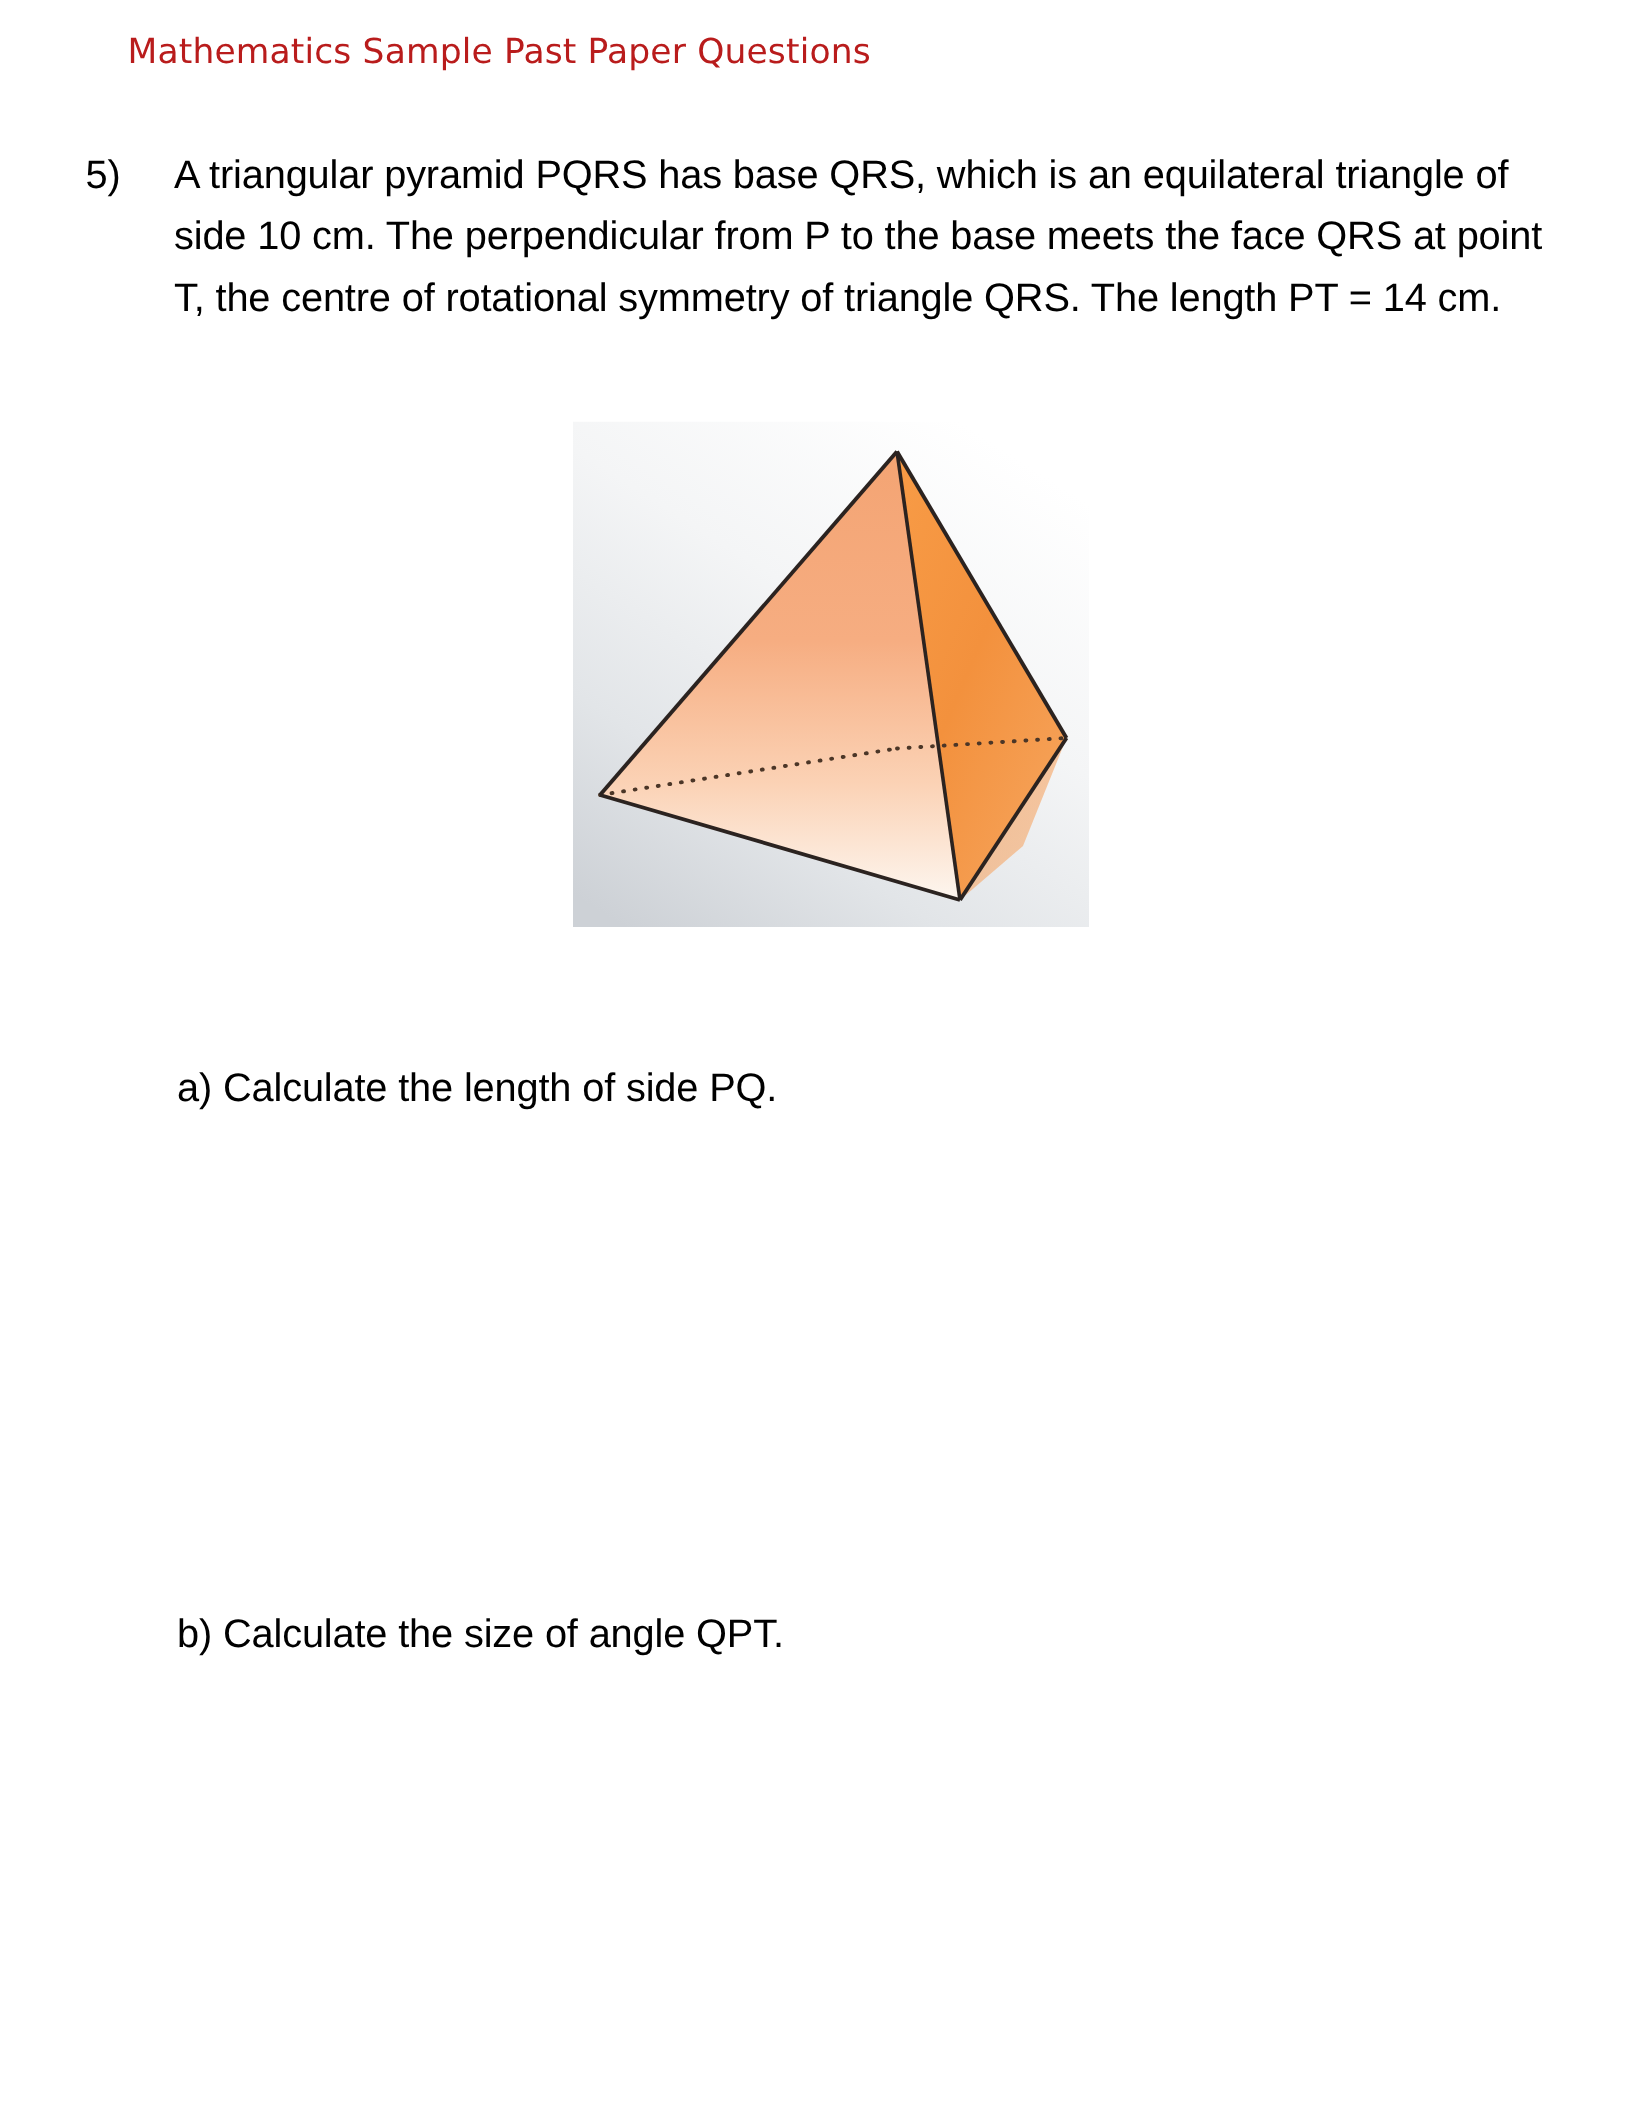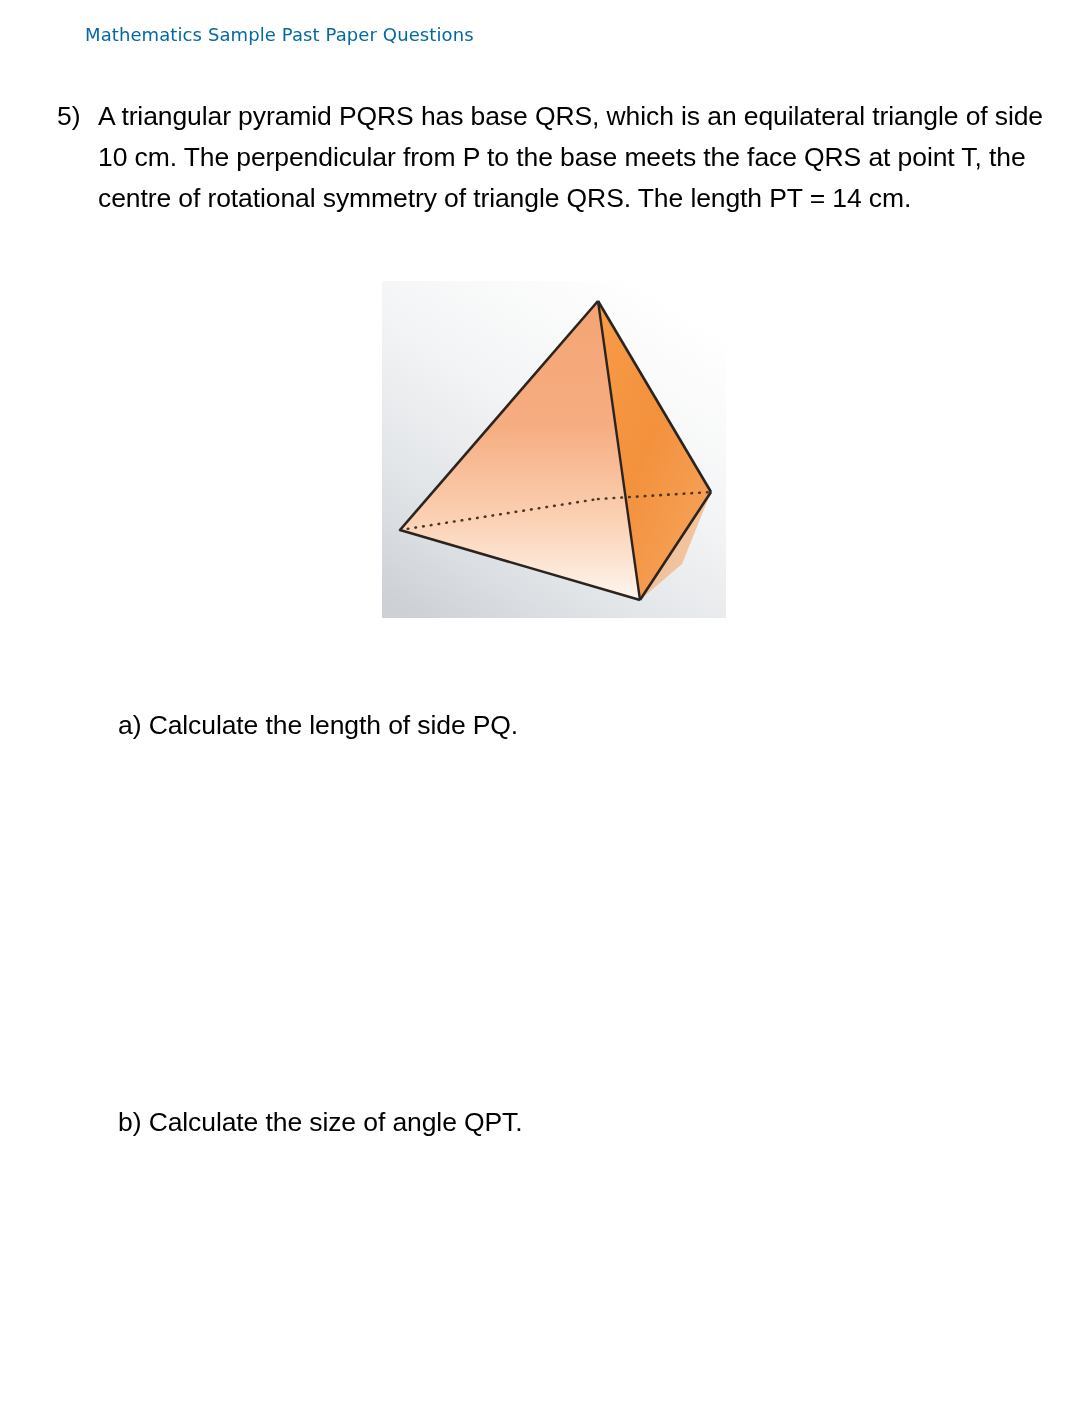--- a/index.html
+++ b/index.html
@@ -20,24 +20,24 @@
     position: absolute;
     inset: 0;
     background: #ffffff;
   }
 
   
   .doc-header {
     position: absolute;
     left: 85px;
     top: 22px;
-    font-size: 18px;
+    font-size: 23px;
     line-height: 26px;
     letter-spacing: 0.1px;
-    color: #0369a1;
+    color: #b91c1c;
     font-family: "DejaVu Sans", sans-serif;
     white-space: nowrap;
   }
 
   
   .question {
     position: absolute;
     left: 57px;
     top: 96px;
     width: 990px;
@@ -48,20 +48,21 @@
     flex: 0 0 auto;
     font-size: 26.5px;
     line-height: 41px;
     width: 41px;
   }
   .q-text {
     flex: 1 1 auto;
     font-size: 26.5px;
     line-height: 41px;
     letter-spacing: -0.1px;
+    margin-left: 18px;
   }
 
   
   .figure-wrap {
     position: absolute;
     left: 382px;
     top: 281px;
     width: 344px;
     height: 337px;
   }
@@ -75,21 +76,21 @@
   .part {
     position: absolute;
     left: 118px;
     font-size: 26.5px;
     line-height: 41px;
     letter-spacing: -0.1px;
     white-space: nowrap;
     margin-top: 13px;
   }
   .part-a { top: 692px; }
-  .part-b { top: 1089px; }
+  .part-b { top: 1056px; }
 
   .part .part-label { }
   .part .part-text { }
 </style>
 </head>
 <body>
 
 <div class="page">
 
   <div class="doc-header">Mathematics Sample Past Paper Questions</div>

